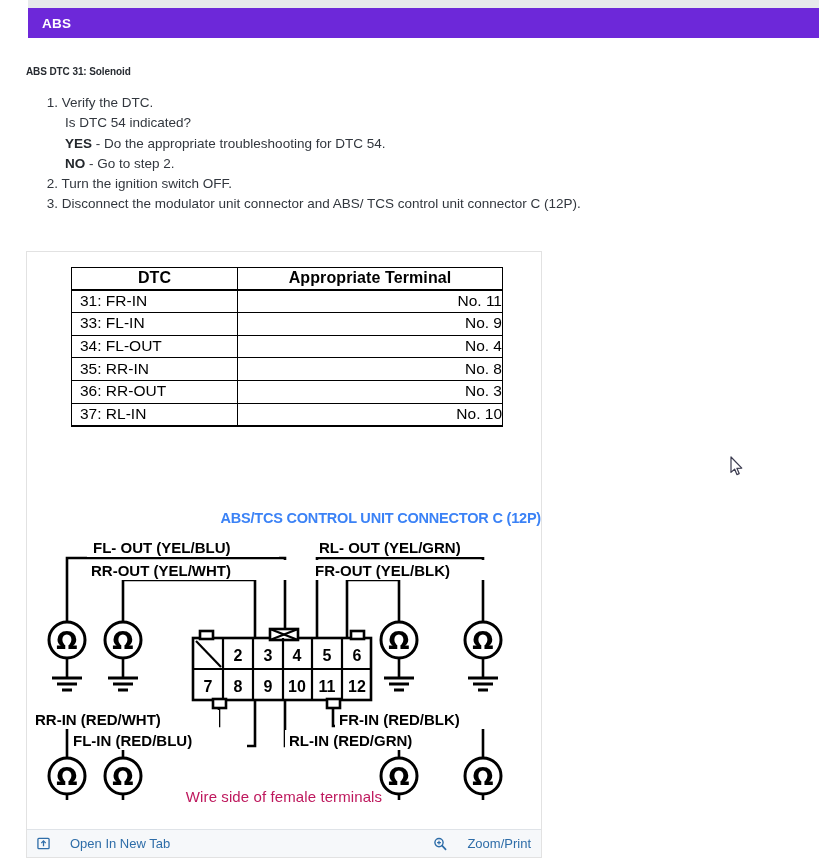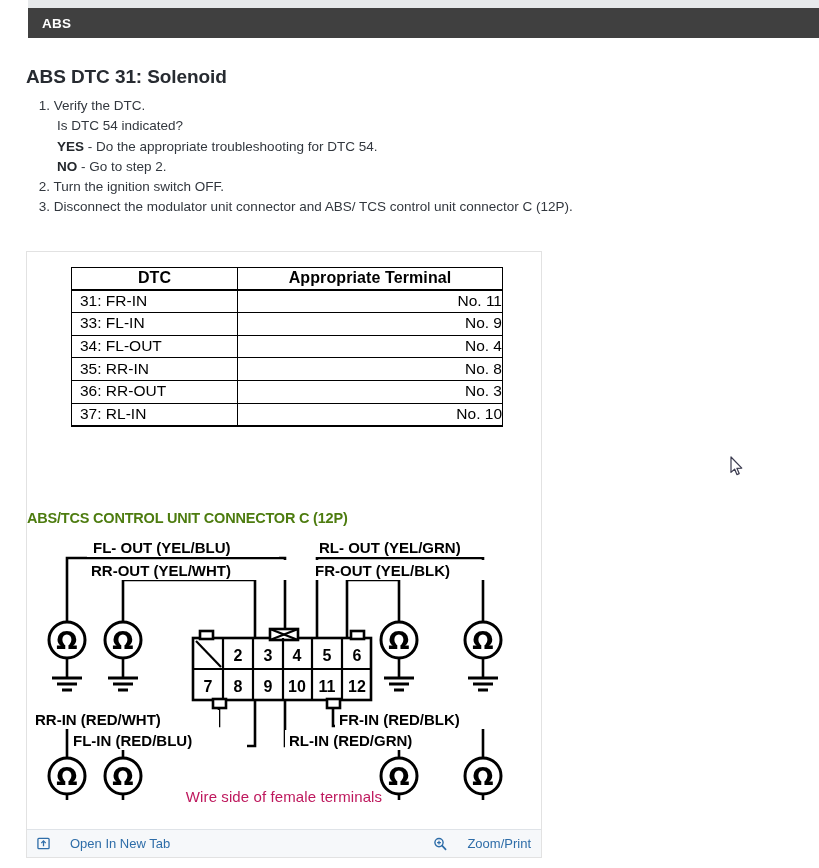--- a/index.html
+++ b/index.html
@@ -29,47 +29,47 @@
     left: 0; top: 0;
     width: 28px; height: 8px;
     background: #ffffff;
   }
 
   
   .section-header {
     position: absolute;
     left: 28px; top: 8px;
     width: 791px; height: 30px;
-    background: #404040;
+    background: #6d28d9;
     display: flex;
     align-items: center;
   }
   .section-header .title {
     color: #ffffff;
     font-size: 13.5px;
     font-weight: 600;
     letter-spacing: 0.2px;
     padding-left: 14px;
   }
 
   
   .proc {
     position: absolute;
     left: 26px; top: 66px;
     width: 700px;
     color: #30353c;
   }
   .proc-title {
-    font-size: 19px;
+    font-size: 10px;
     font-weight: bold;
     color: #272b31;
     margin-bottom: 4px;
     letter-spacing: -0.1px;
   }
-  .proc-list { margin: 8px; padding: 0; list-style: none; }
+  .proc-list { margin: 16px; padding: 0; list-style: none; }
   .proc-line {
     font-size: 13.5px;
     line-height: 20.3px;
     color: #32373e;
     white-space: nowrap;
   }
   .proc-line .num { display: inline-block; width: 16px; text-align: right; }
   .proc-line.indent { padding-left: 23px; }
   .proc-line b { font-weight: bold; color: #23272c; }
 
@@ -123,24 +123,24 @@
     font-weight: 500;
   }
   .dtc-table tr:last-child th,
   .dtc-table tr:last-child td { border-bottom-width: 2.6px; }
 
   
   .diagram-title {
     position: absolute;
     left: 0; top: 258px;
     width: 100%;
-    text-align: left;
+    text-align: right;
     font-size: 14.5px;
     font-weight: bold;
-    color: #4d7c0f;
+    color: #3b82f6;
     letter-spacing: -0.2px;
   }
   .svg-wrap {
     position: absolute;
     left: 0; top: 278px;
     width: 516px;
     height: 270px;
   }
   .caption {
     position: absolute;

